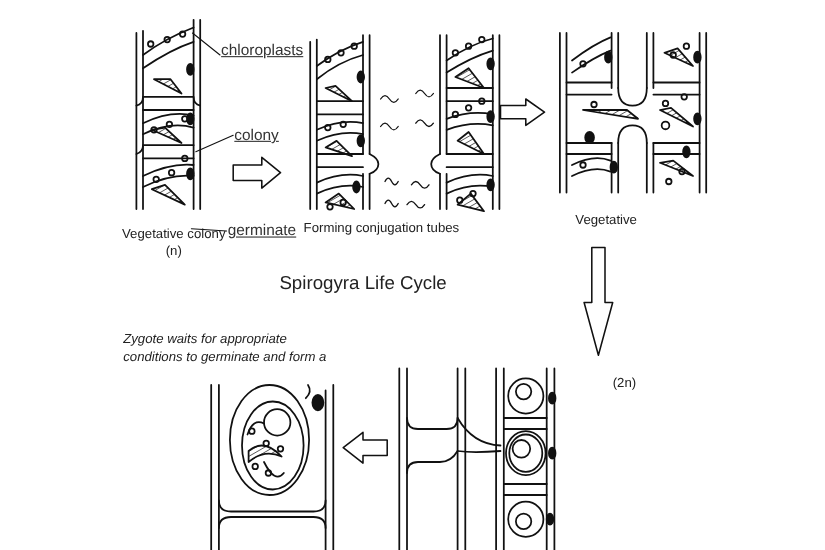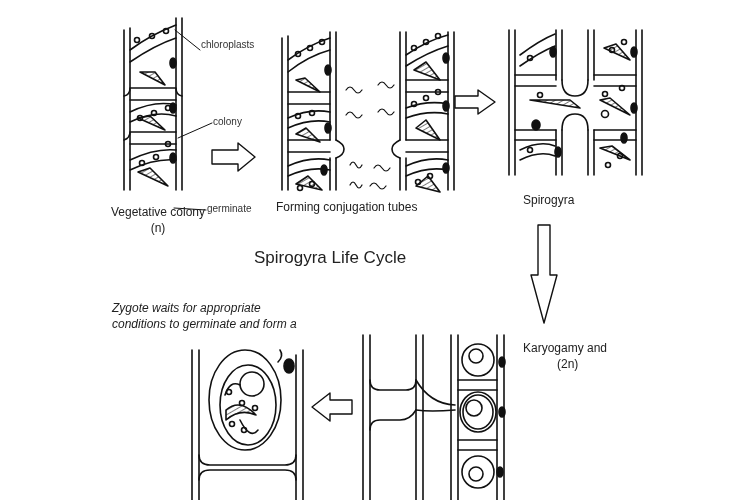--- a/index.html
+++ b/index.html
@@ -1,20 +1,20 @@
 <!DOCTYPE html>
 <html><head>
   <meta charset="utf-8">
   <style>
     html, body { margin: 0; padding: 0; background: #ffffff; }
     body { width: 750px; height: 500px; position: relative; overflow: hidden;
            font-family: "Liberation Sans", sans-serif; color: #222; }
     svg { position: absolute; left: 0; top: 0; }
     .lbl { position: absolute; font-size: 12px; color: #222; line-height: 16px; }
-    .small { font-size: 10px; color: #333; }
+    .small { font-size: 14px; color: #333; text-decoration: underline; }
     .title { font-size: 17px; color: #222; }
     .center { text-align: center; }
   </style>
 </head>
 <body>
 
 <svg width="750" height="500" viewBox="0 0 750 500">
   <defs>
     <pattern id="hatch" width="4" height="4" patternUnits="userSpaceOnUse" patternTransform="rotate(60)">
       <line x1="0" y1="0" x2="0" y2="4" stroke="#222" stroke-width="1.2"></line>
@@ -188,25 +188,24 @@
 
 <div class="lbl small" style="left:201px;top:37px;">chloroplasts</div>
 <div class="lbl small" style="left:213px;top:114px;">colony</div>
 <div class="lbl small" style="left:207px;top:201px;">germinate</div>
 
 <div class="lbl center" style="left:88px;top:204px;width:140px;">
   <div>Vegetative colony</div>
   <div>(n)</div>
 </div>
 <div class="lbl" style="left:276px;top:199px;">Forming conjugation tubes</div>
-<div class="lbl" style="left:523px;top:192px;">Spirogyra</div>
+<div class="lbl" style="left:523px;top:192px;">Vegetative</div>
 
 <div class="lbl title" style="left:254px;top:250px;">Spirogyra Life Cycle</div>
 
 <div class="lbl" style="left:523px;top:340px;">
-  <div>Karyogamy and</div>
   <div style="padding-left:34px;">(2n)</div>
 </div>
 
 <div class="lbl" style="left:112px;top:300px;font-style:italic;">
   <div>Zygote waits for appropriate</div>
   <div>conditions to germinate and form a</div>
 </div>
 
 </body></html>

